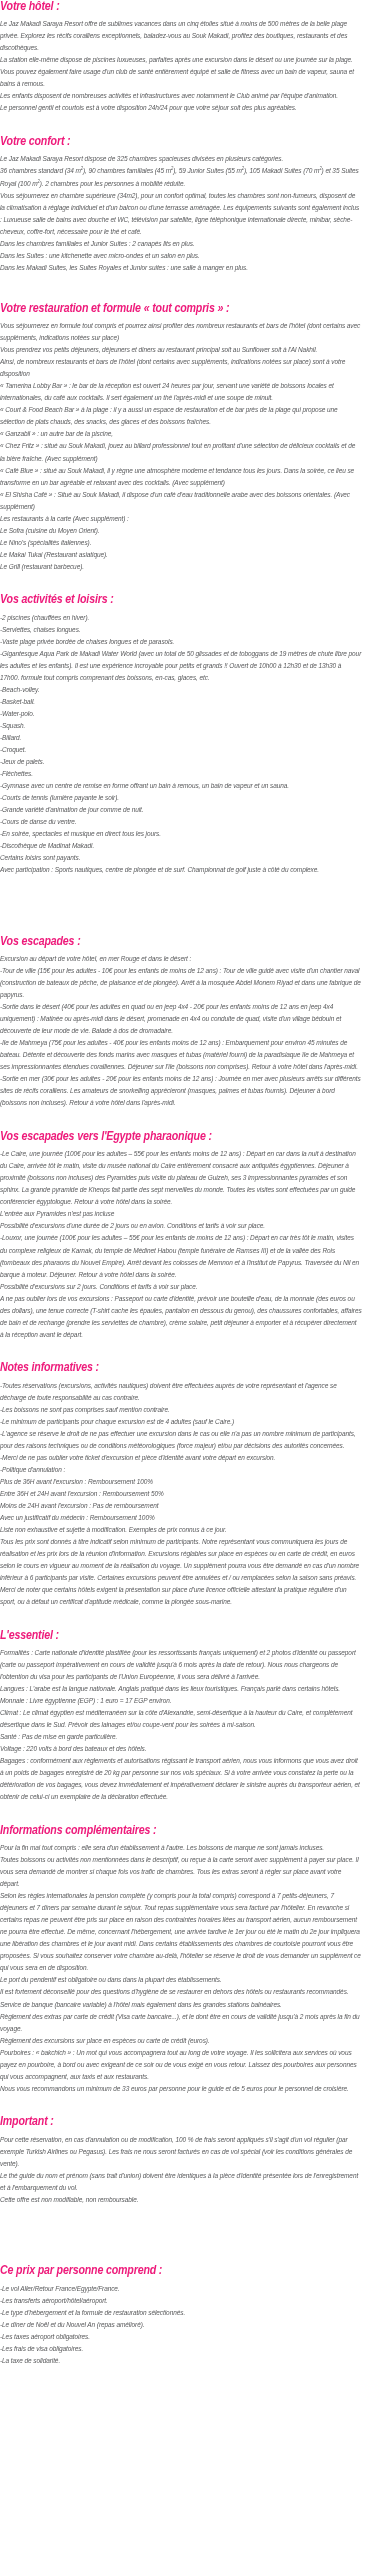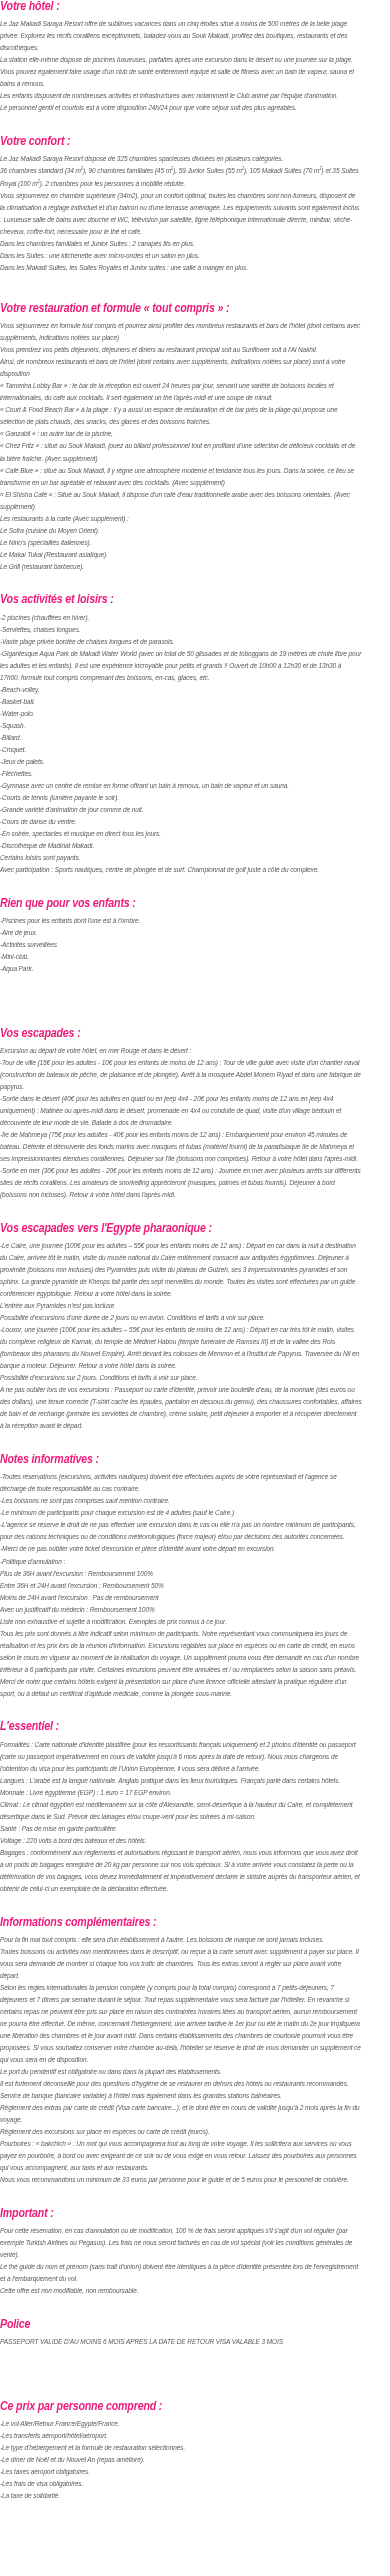--- a/index.html
+++ b/index.html
@@ -106,28 +106,20 @@
       <p class="line">-Gymnase avec un centre de remise en forme offrant un bain à remous, un bain de vapeur et un sauna.</p>
       <p class="line">-Courts de tennis (lumière payante le soir).</p>
       <p class="line">-Grande variété d'animation de jour comme de nuit.</p>
       <p class="line">-Cours de danse du ventre.</p>
       <p class="line">-En soirée, spectacles et musique en direct tous les jours.</p>
       <p class="line">-Discothèque de Madinat Makadi.</p>
       <p class="line">Certains loisirs sont payants.</p>
       <p class="line">Avec participation : Sports nautiques, centre de plongée et de surf. Championnat de golf juste à côté du complexe.</p>
     </div>
     <div class="spacer-sm"></div>
-    <div class="block">
-      <h2 class="section-title">Rien que pour vos enfants :</h2>
-      <p class="line">-Piscines pour les enfants dont l'une est à l'ombre.</p>
-      <p class="line">-Aire de jeux.</p>
-      <p class="line">-Activités surveillées</p>
-      <p class="line">-Mini-club.</p>
-      <p class="line">-Aqua Park.</p>
-    </div>
     <div class="spacer-xl"></div>
     <div class="block">
       <h2 class="section-title">Vos escapades :</h2>
       <p class="line">Excursion au départ de votre hôtel, en mer Rouge et dans le désert :</p>
       <p class="line">-Tour de ville (15€ pour les adultes - 10€ pour les enfants de moins de 12 ans) : Tour de ville guidé avec visite d'un chantier naval (construction de bateaux de pêche, de plaisance et de plongée). Arrêt à la mosquée Abdel Monem Riyad et dans une fabrique de papyrus.</p>
       <p class="line">-Sortie dans le désert (40€ pour les adultes en quad ou en jeep 4x4 - 20€ pour les enfants moins de 12 ans en jeep 4x4 uniquement) : Matinée ou après-midi dans le désert, promenade en 4x4 ou conduite de quad, visite d'un village bédouin et découverte de leur mode de vie. Balade à dos de dromadaire.</p>
       <p class="line">-Ile de Mahmeya (75€ pour les adultes - 40€ pour les enfants moins de 12 ans) : Embarquement pour environ 45 minutes de bateau. Détente et découverte des fonds marins avec masques et tubas (matériel fourni) de la paradisiaque île de Mahmeya et ses impressionnantes étendues coralliennes. Déjeuner sur l'île (boissons non comprises). Retour à votre hôtel dans l'après-midi.</p>
       <p class="line">-Sortie en mer (30€ pour les adultes - 20€ pour les enfants moins de 12 ans) : Journée en mer avec plusieurs arrêts sur différents sites de récifs coralliens. Les amateurs de snorkelling apprécieront (masques, palmes et tubas fournis). Déjeuner à bord (boissons non incluses). Retour à votre hôtel dans l'après-midi.</p>
     </div>
     <div class="spacer-sm"></div>
@@ -183,24 +175,20 @@
       <p class="line">Nous vous recommandons un minimum de 33 euros par personne pour le guide et de 5 euros pour le personnel de croisière.</p>
     </div>
     <div class="spacer-sm"></div>
     <div class="block">
       <h2 class="section-title">Important :</h2>
       <p class="line">Pour cette réservation, en cas d'annulation ou de modification, 100 % de frais seront appliqués s'il s'agit d'un vol régulier (par exemple Turkish Airlines ou Pegasus). Les frais ne nous  seront facturés en cas de vol spécial (voir les conditions générales de vente).</p>
       <p class="line">Le thé guide du nom et prénom (sans trait d'union) doivent être identiques à la pièce d'identité présentée lors de l'enregistrement et à l'embarquement du vol.</p>
       <p class="line">Cette offre est non modifiable, non remboursable.</p>
     </div>
     <div class="spacer-sm"></div>
-    <div class="block">
-      <h2 class="section-title">Police</h2>
-      <p class="line">PASSEPORT VALIDE D'AU MOINS 6 MOIS APRES LA DATE DE RETOUR VISA VALABLE 3 MOIS</p>
-    </div>
     <div class="spacer-xl"></div>
     <div class="block">
       <h2 class="section-title">Ce prix par personne comprend :</h2>
       <p class="line">-Le vol Aller/Retour France/Egypte/France.</p>
       <p class="line">-Les transferts aéroport/hôtel/aéroport.</p>
       <p class="line">-Le type d'hébergement et la formule de restauration sélectionnés.</p>
       <p class="line">-Le dîner de Noël et du Nouvel An (repas amélioré).</p>
       <p class="line">-Les taxes aéroport obligatoires.</p>
       <p class="line">-Les frais de visa obligatoires.</p>
       <p class="line">-La taxe de solidarité.</p>

